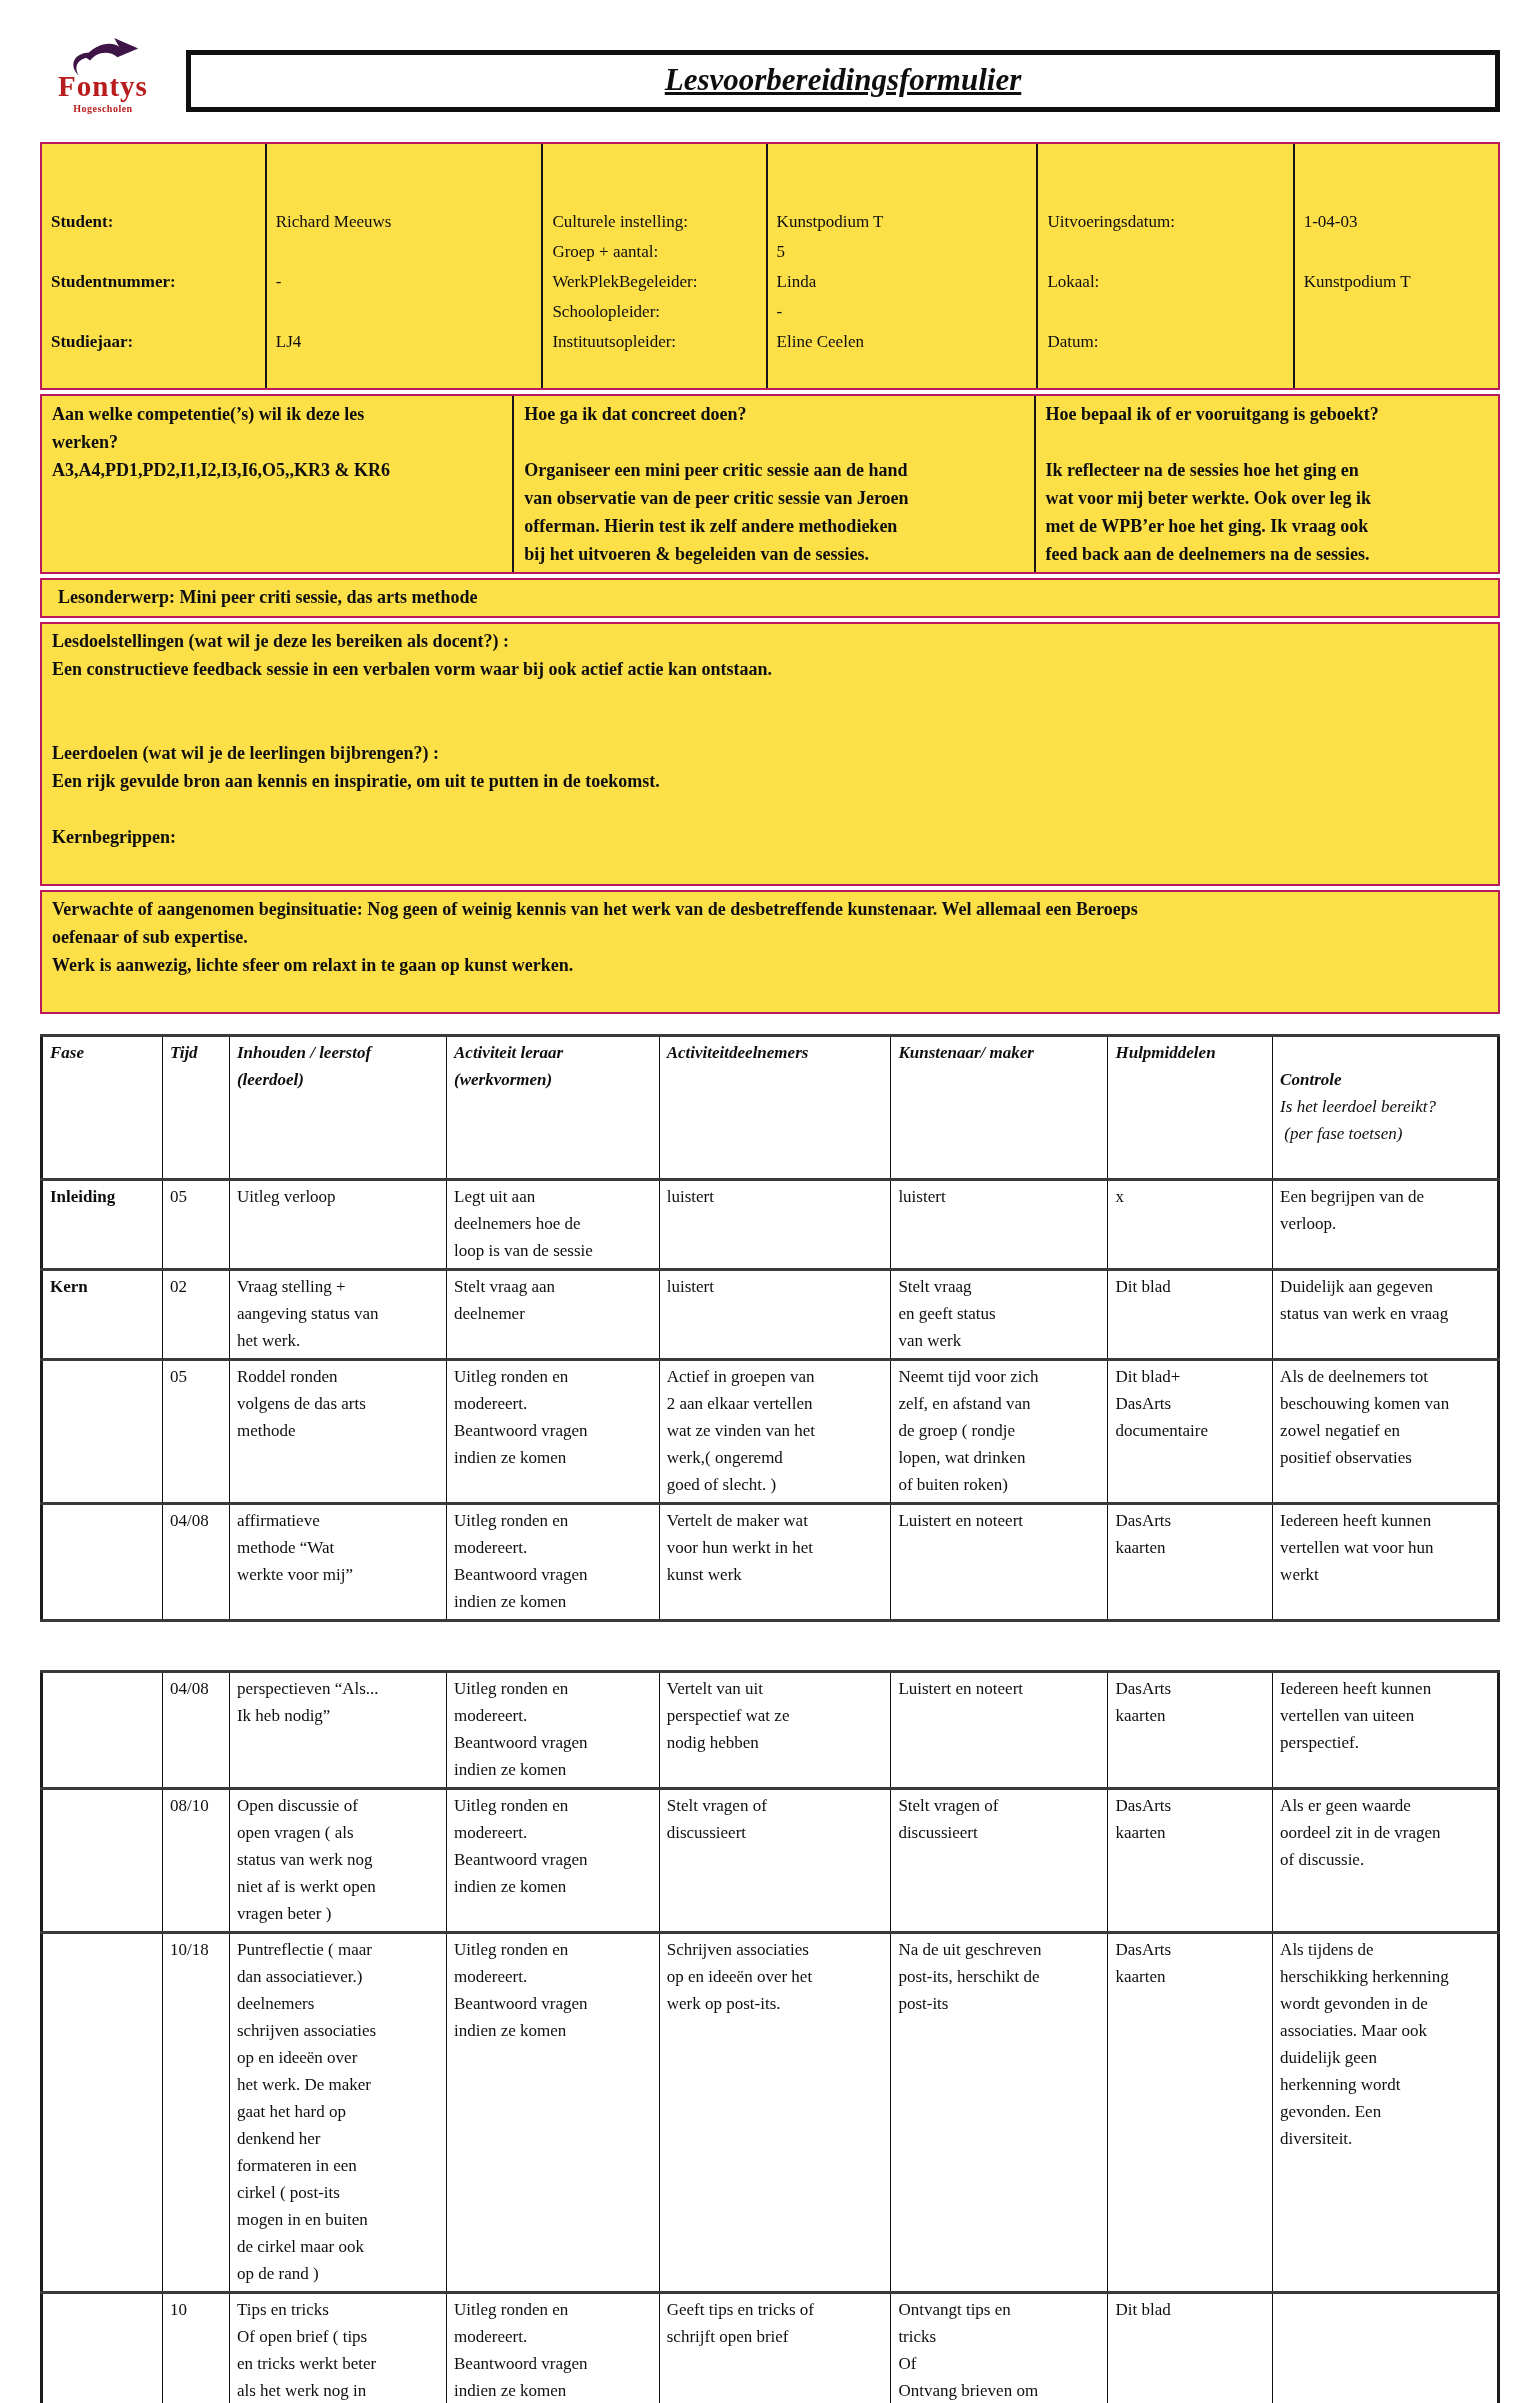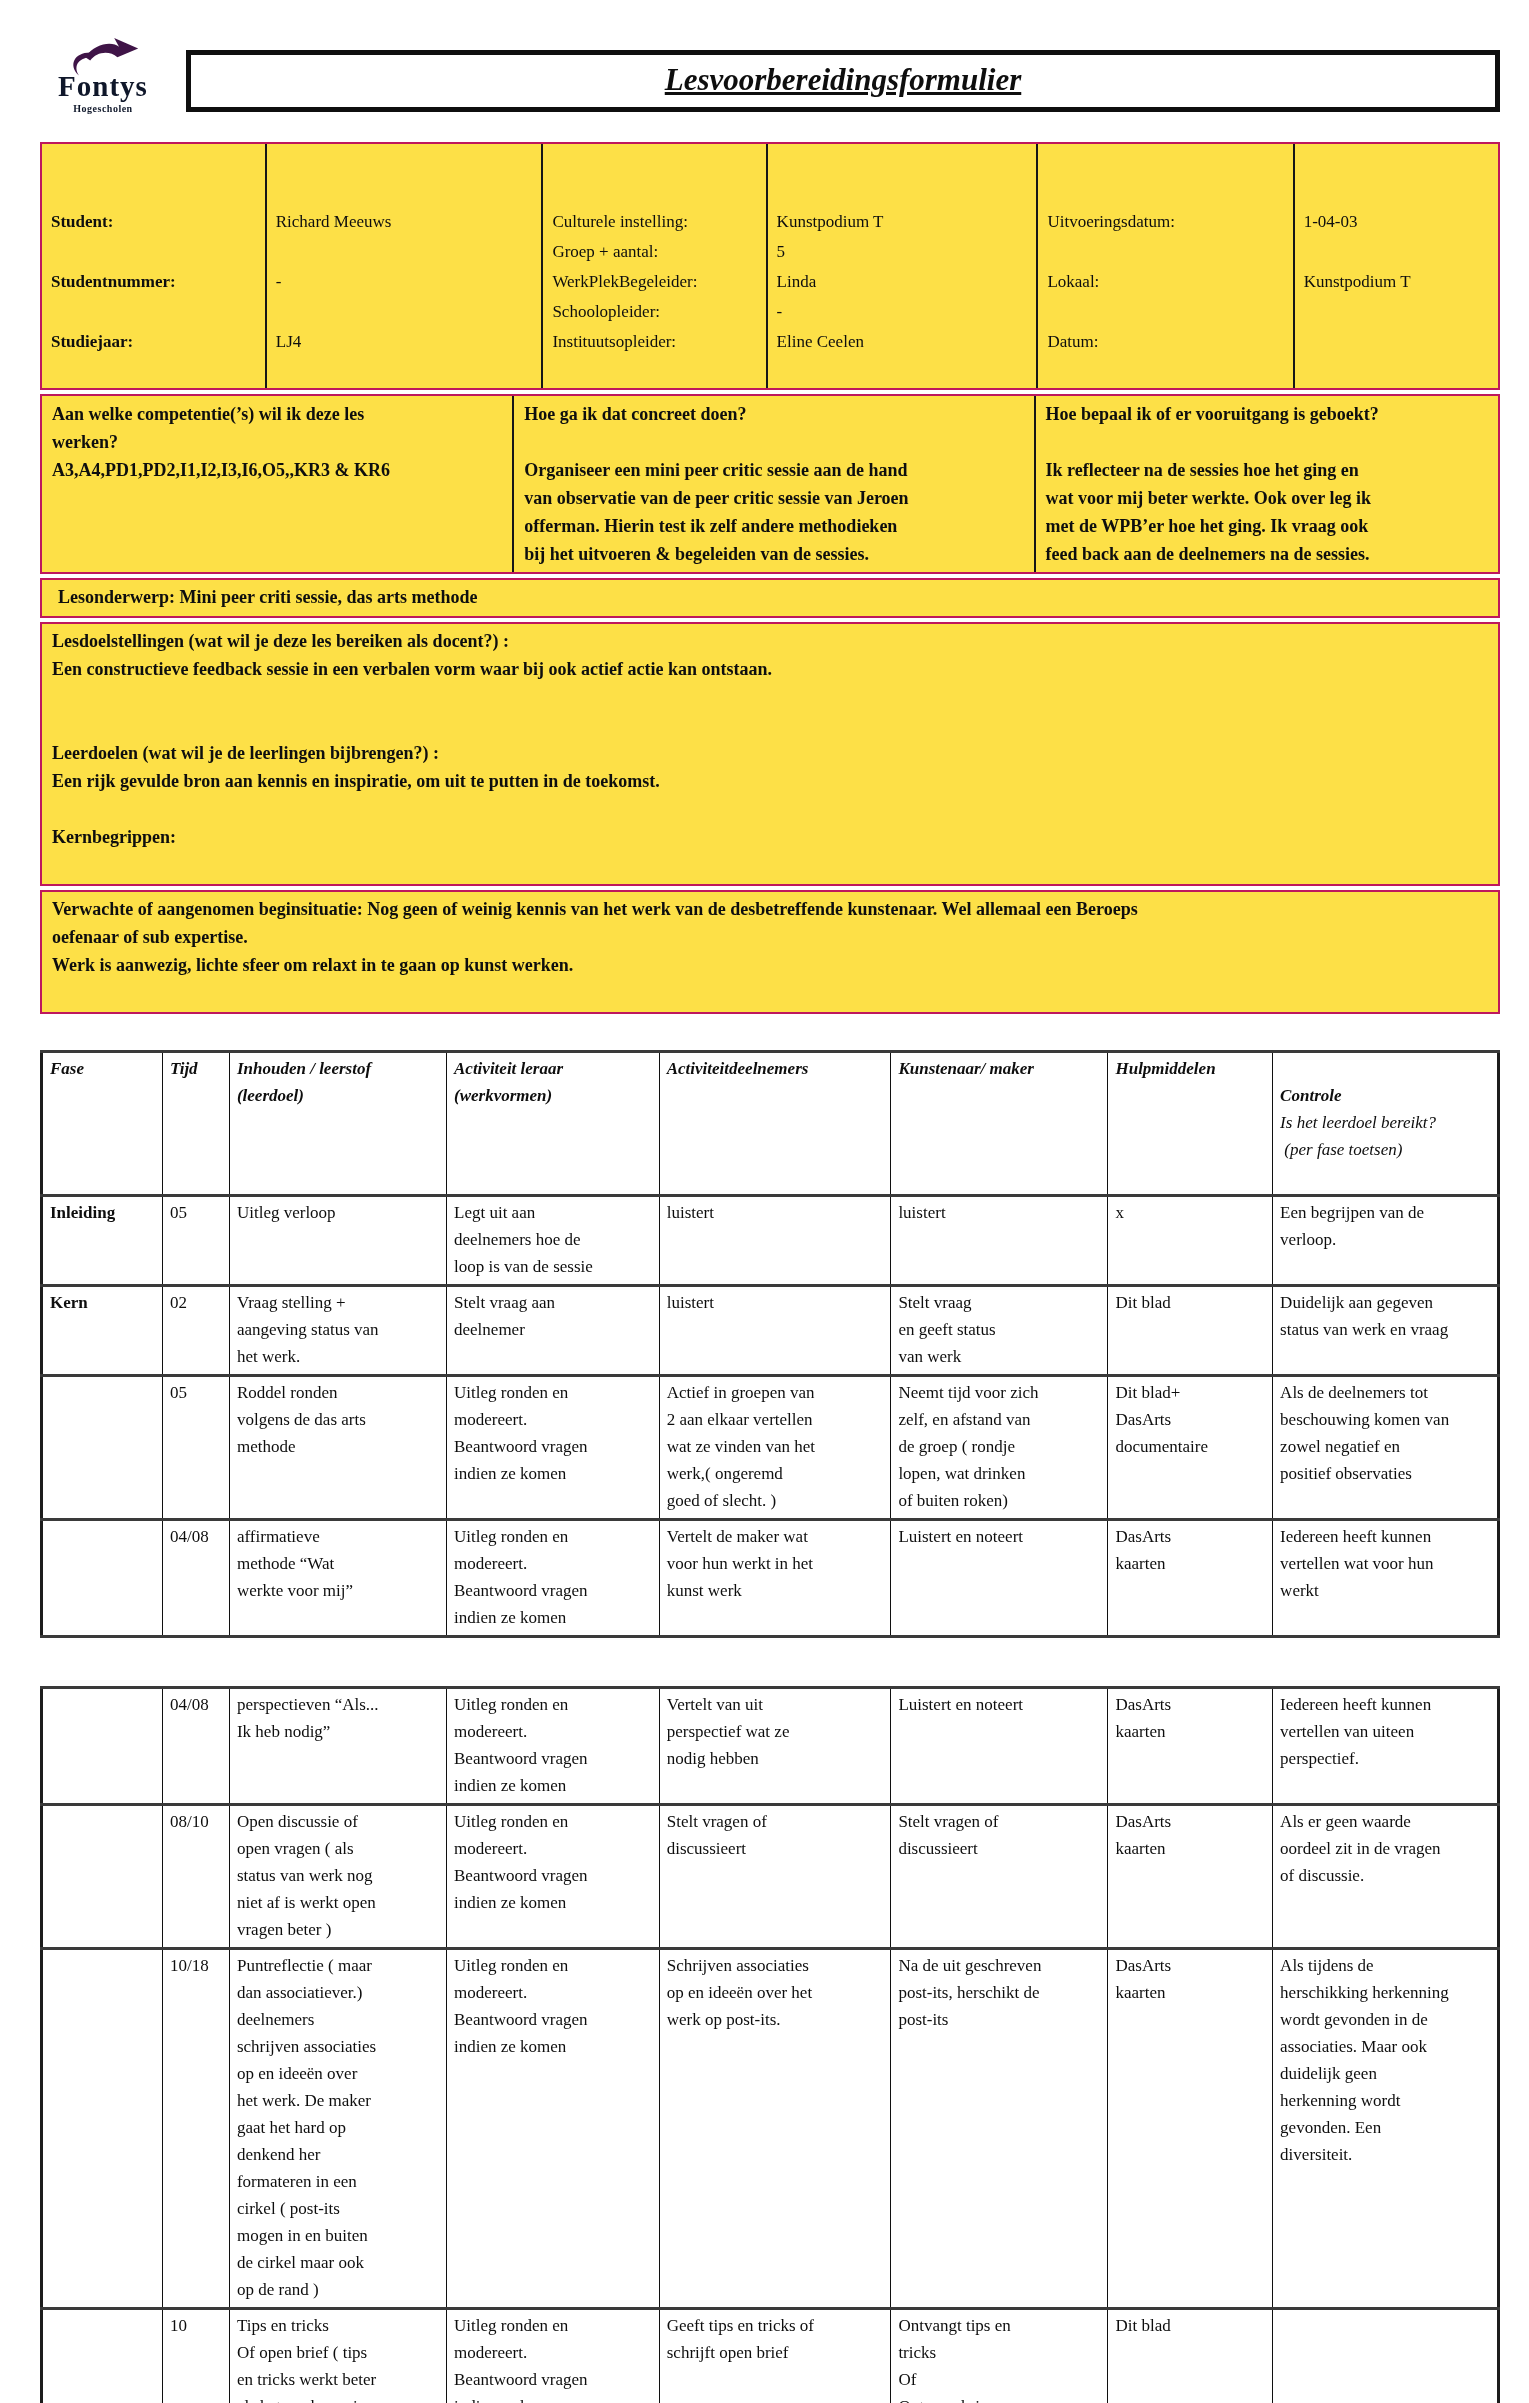--- a/index.html
+++ b/index.html
@@ -32,41 +32,41 @@
   .comp-grid { display:grid; grid-template-columns:32.3% 35.8% 31.9%; }
   .comp-cell { border-left:2px solid #161616; padding:4px 10px; min-height:172px; box-sizing:border-box;
                font-weight:bold; font-size:18px; line-height:28px; white-space:pre-line; }
   .comp-grid > .comp-cell:first-child { border-left:none; }
   .box-row { padding:3px 10px 5px 10px; font-weight:bold; font-size:18px; line-height:28px; white-space:pre-line; }
   .lesonderwerp-row { min-height:26px;padding-left:16px; }
   .lesdoel-row { min-height:252px; }
   .beginsituatie-row { min-height:112px; }
   
   table.lesson { width:100%; border-collapse:collapse; table-layout:fixed; border:3px solid #1c1c1c; }
-  .table1 { margin-top:36px; }
+  .table1 { margin-top:20px; }
   .table2 { margin-top:48px; }
   col.w1{width:8.3%} col.w2{width:4.6%} col.w3{width:14.9%} col.w4{width:14.6%}
   col.w5{width:15.9%} col.w6{width:14.9%} col.w7{width:11.3%} col.w8{width:15.5%}
   table.lesson th, table.lesson td {
     border-left:1px solid #101010; border-right:1px solid #101010;
     border-top:3px solid #3a3a3a; border-bottom:3px solid #3a3a3a;
     padding:2px 7px 4px 7px; vertical-align:top; text-align:left;
     line-height:27px; white-space:pre-line; font-size:17px;
   }
   table.lesson th { font-weight:bold; font-style:italic; }
   .th-sub { display:block; font-weight:normal; font-style:italic; }
   td.c-fase { font-weight:bold; }
 </style>
 </head>
 <body>
 
 <div class="page">
 
   <div class="header">
-    <div class="logo" style="color:#0f172a;">
+    <div class="logo" style="color:#b91c1c;">
       <svg width="74" height="40" viewBox="0 0 92 50" aria-hidden="true">
         <path d="M24 24 C36 6 58 4 66 11 L60 0 L90 13 L64 24 C54 15 38 17 30 28 Z" fill="#3f1447"></path>
         <path d="M30 18 C10 18 2 34 16 47 C8 34 16 24 34 23 Z" fill="#3f1447"></path>
       </svg>
       <div class="logo-name">Fontys</div>
       <div class="logo-sub">Hogescholen</div>
     </div>
     <div class="title-box">Lesvoorbereidingsformulier</div>
   </div>
 

